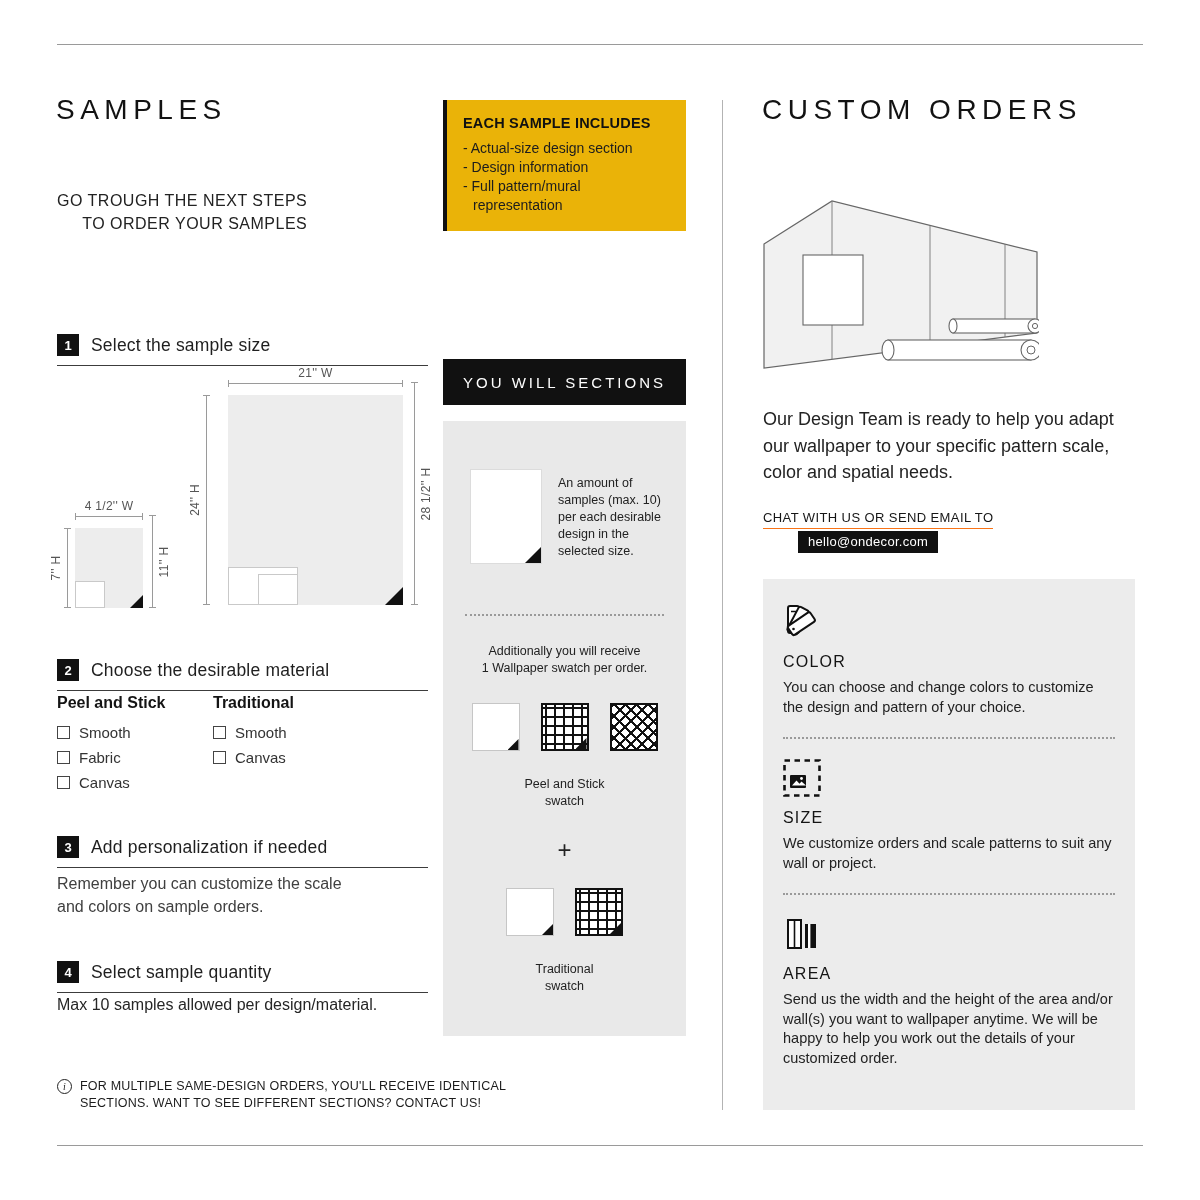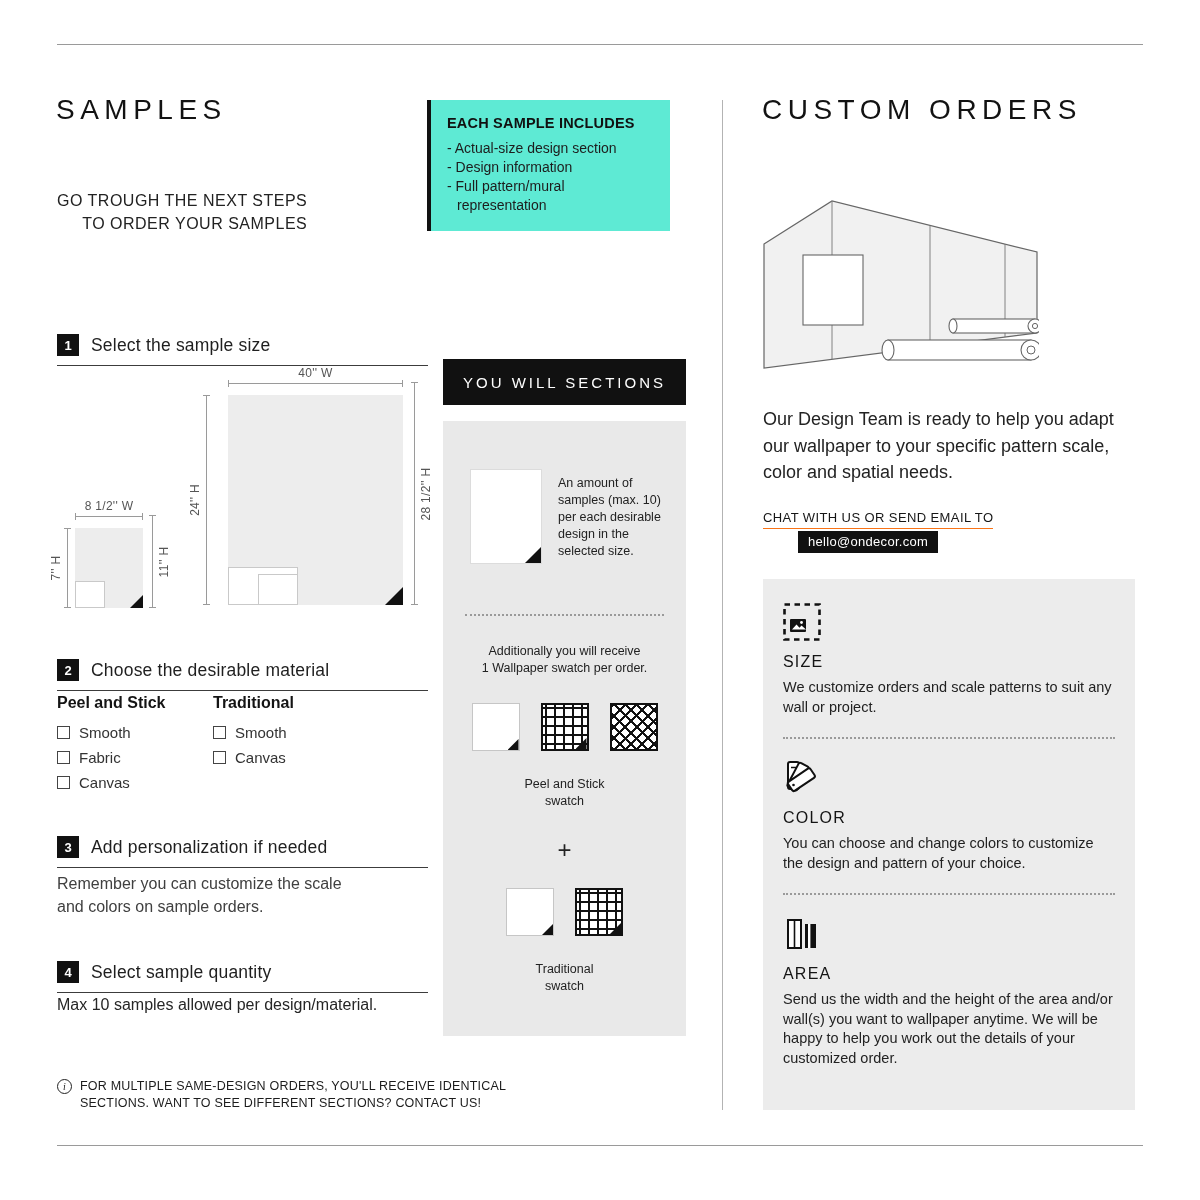--- a/index.html
+++ b/index.html
@@ -68,21 +68,21 @@
   .cb { width:13px; height:13px; border:1.5px solid #444; background:#fff; flex:0 0 13px; }
 
   .step3-text { left:57px; top:872px; width:300px; font-size:16px; line-height:23px; color:#404040; }
   .step4-text { left:57px; top:996px; width:390px; font-size:16px; color:#262626; }
 
   .footnote { left:57px; top:1078px; display:flex; gap:8px; align-items:flex-start; }
   .info-circle { width:15px; height:15px; border:1px solid #222; border-radius:50%; font-size:10px; display:flex; align-items:center; justify-content:center; font-style:italic; font-family:"Liberation Serif", serif; margin-top:1px; flex:0 0 15px; }
   .fn-lines { font-size:12.5px; line-height:17px; letter-spacing:0.2px; color:#1c1c1c; }
 
   
-  .includes-box { left:427px; top:100px; width:243px; background:#5eead4; border-left:4px solid #111; padding:15px 14px 16px 16px; }
+  .includes-box { left:443px; top:100px; width:243px; background:#eab308; border-left:4px solid #111; padding:15px 14px 16px 16px; }
   .includes-title { font-size:14.5px; font-weight:bold; margin-bottom:8px; letter-spacing:0.2px; color:#111; }
   .includes-item { font-size:14px; line-height:19px; padding-left:10px; text-indent:-10px; color:#1d1d1d; }
   .includes-item::before { content:"- "; }
 
   .receive-header { left:443px; top:359px; width:243px; height:46px; background:#111; color:#fff; font-size:15px; letter-spacing:3px; display:flex; align-items:center; justify-content:center; white-space:nowrap; }
   .receive-panel { left:443px; top:405px; width:243px; height:615px; background:#e9e9e9; padding-top:48px;margin-top:16px; }
   .sample-row { display:flex; margin-left:27px; }
   .sample-sheet { width:72px; height:95px; background:#fff; position:relative; flex:0 0 72px; border:1px solid #dcdcdc; }
   .sample-text { margin-left:16px; width:118px; font-size:12.5px; line-height:17px; color:#222; margin-top:6px; }
   .panel-dotted { margin:50px 22px 0; border-top:2px dotted #9a9a9a; }
@@ -126,39 +126,39 @@
   <div>TO ORDER YOUR SAMPLES</div>
 </div>
 
 <div class="step-header step1">
   <span class="step-num">1</span>
   <span class="step-label">Select the sample size</span>
 </div>
 
 <div class="abs size-diagram">
   <div class="dim-h dim-large-w">
-    <span class="dim-lbl">40'' W</span>
+    <span class="dim-lbl">21'' W</span>
     <span class="hline"></span>
   </div>
   <div class="dim-v dim-large-hl">
     <span class="vl line-right"></span>
     <span class="dim-lbl">24'' H</span>
   </div>
   <div class="dim-v dim-large-hr">
     <span class="vl line-left"></span>
     <span class="dim-lbl">28 1/2'' H</span>
   </div>
   <div class="rect-large">
     <span class="inner" style="left:0;bottom:0;width:70px;height:38px;"></span>
     <span class="inner" style="left:30px;bottom:0;width:40px;height:31px;"></span>
     <span class="fold" style="width:18px;height:18px;"></span>
   </div>
 
   <div class="dim-h dim-small-w">
-    <span class="dim-lbl">8 1/2'' W</span>
+    <span class="dim-lbl">4 1/2'' W</span>
     <span class="hline"></span>
   </div>
   <div class="dim-v dim-small-hl">
     <span class="vl line-right"></span>
     <span class="dim-lbl">7'' H</span>
   </div>
   <div class="dim-v dim-small-hr">
     <span class="vl line-left"></span>
     <span class="dim-lbl">11'' H</span>
   </div>
@@ -303,49 +303,49 @@
 <p class="abs right-intro">Our Design Team is ready to help you adapt our wallpaper to your specific pattern scale, color and spatial needs.</p>
 
 <div class="abs chat-label">CHAT WITH US OR SEND EMAIL TO</div>
 <div class="abs email-chip">hello@ondecor.com</div>
 
 <div class="abs features-panel">
 
   <div class="feature">
     <span class="f-icon">
       <svg width="38" height="38" viewBox="0 0 38 38">
-        <rect x="1.5" y="1.5" width="35" height="35" fill="none" stroke="#111" stroke-width="2.6" stroke-dasharray="5.5 4.5"></rect>
-        <rect x="7" y="16" width="16" height="13" fill="#111" rx="1"></rect>
-        <path d="M9 26.5 l4.5-5 3 3.2 2-2.2 4.5 4z" fill="#fff"></path>
-        <circle cx="18.5" cy="19.5" r="1.4" fill="#fff"></circle>
-      </svg>
-    </span>
-    <div class="f-name">SIZE</div>
-    <div class="f-text">We customize orders and scale patterns to suit any wall or project.</div>
-  </div>
-
-  <div class="feature">
-    <span class="f-icon">
-      <svg width="38" height="38" viewBox="0 0 38 38">
         <g fill="#fff" stroke="#111" stroke-width="2">
           <rect x="5" y="3" width="11" height="27" rx="2"></rect>
           <rect x="5" y="3" width="11" height="27" rx="2" transform="rotate(28 10.5 26)"></rect>
           <rect x="5" y="3" width="11" height="27" rx="2" transform="rotate(56 10.5 26)"></rect>
         </g>
         <line x1="8" y1="8.5" x2="13" y2="8.5" stroke="#111" stroke-width="1.5"></line>
         <circle cx="10.5" cy="26" r="1.3" fill="#111"></circle>
       </svg>
     </span>
     <div class="f-name">COLOR</div>
     <div class="f-text">You can choose and change colors to customize the design and pattern of your choice.</div>
   </div>
 
   <div class="feature">
     <span class="f-icon">
       <svg width="38" height="38" viewBox="0 0 38 38">
+        <rect x="1.5" y="1.5" width="35" height="35" fill="none" stroke="#111" stroke-width="2.6" stroke-dasharray="5.5 4.5"></rect>
+        <rect x="7" y="16" width="16" height="13" fill="#111" rx="1"></rect>
+        <path d="M9 26.5 l4.5-5 3 3.2 2-2.2 4.5 4z" fill="#fff"></path>
+        <circle cx="18.5" cy="19.5" r="1.4" fill="#fff"></circle>
+      </svg>
+    </span>
+    <div class="f-name">SIZE</div>
+    <div class="f-text">We customize orders and scale patterns to suit any wall or project.</div>
+  </div>
+
+  <div class="feature">
+    <span class="f-icon">
+      <svg width="38" height="38" viewBox="0 0 38 38">
         <rect x="5" y="5" width="13" height="28" fill="#fff" stroke="#111" stroke-width="2"></rect>
         <line x1="11.5" y1="5" x2="11.5" y2="33" stroke="#111" stroke-width="1.6"></line>
         <rect x="22" y="9" width="11" height="24" fill="#111"></rect>
         <rect x="25" y="9" width="2.4" height="24" fill="#fff"></rect>
       </svg>
     </span>
     <div class="f-name">AREA</div>
     <div class="f-text">Send us the width and the height of the area and/or wall(s) you want to wallpaper anytime. We will be happy to help you work out the details of your customized order.</div>
   </div>
 

